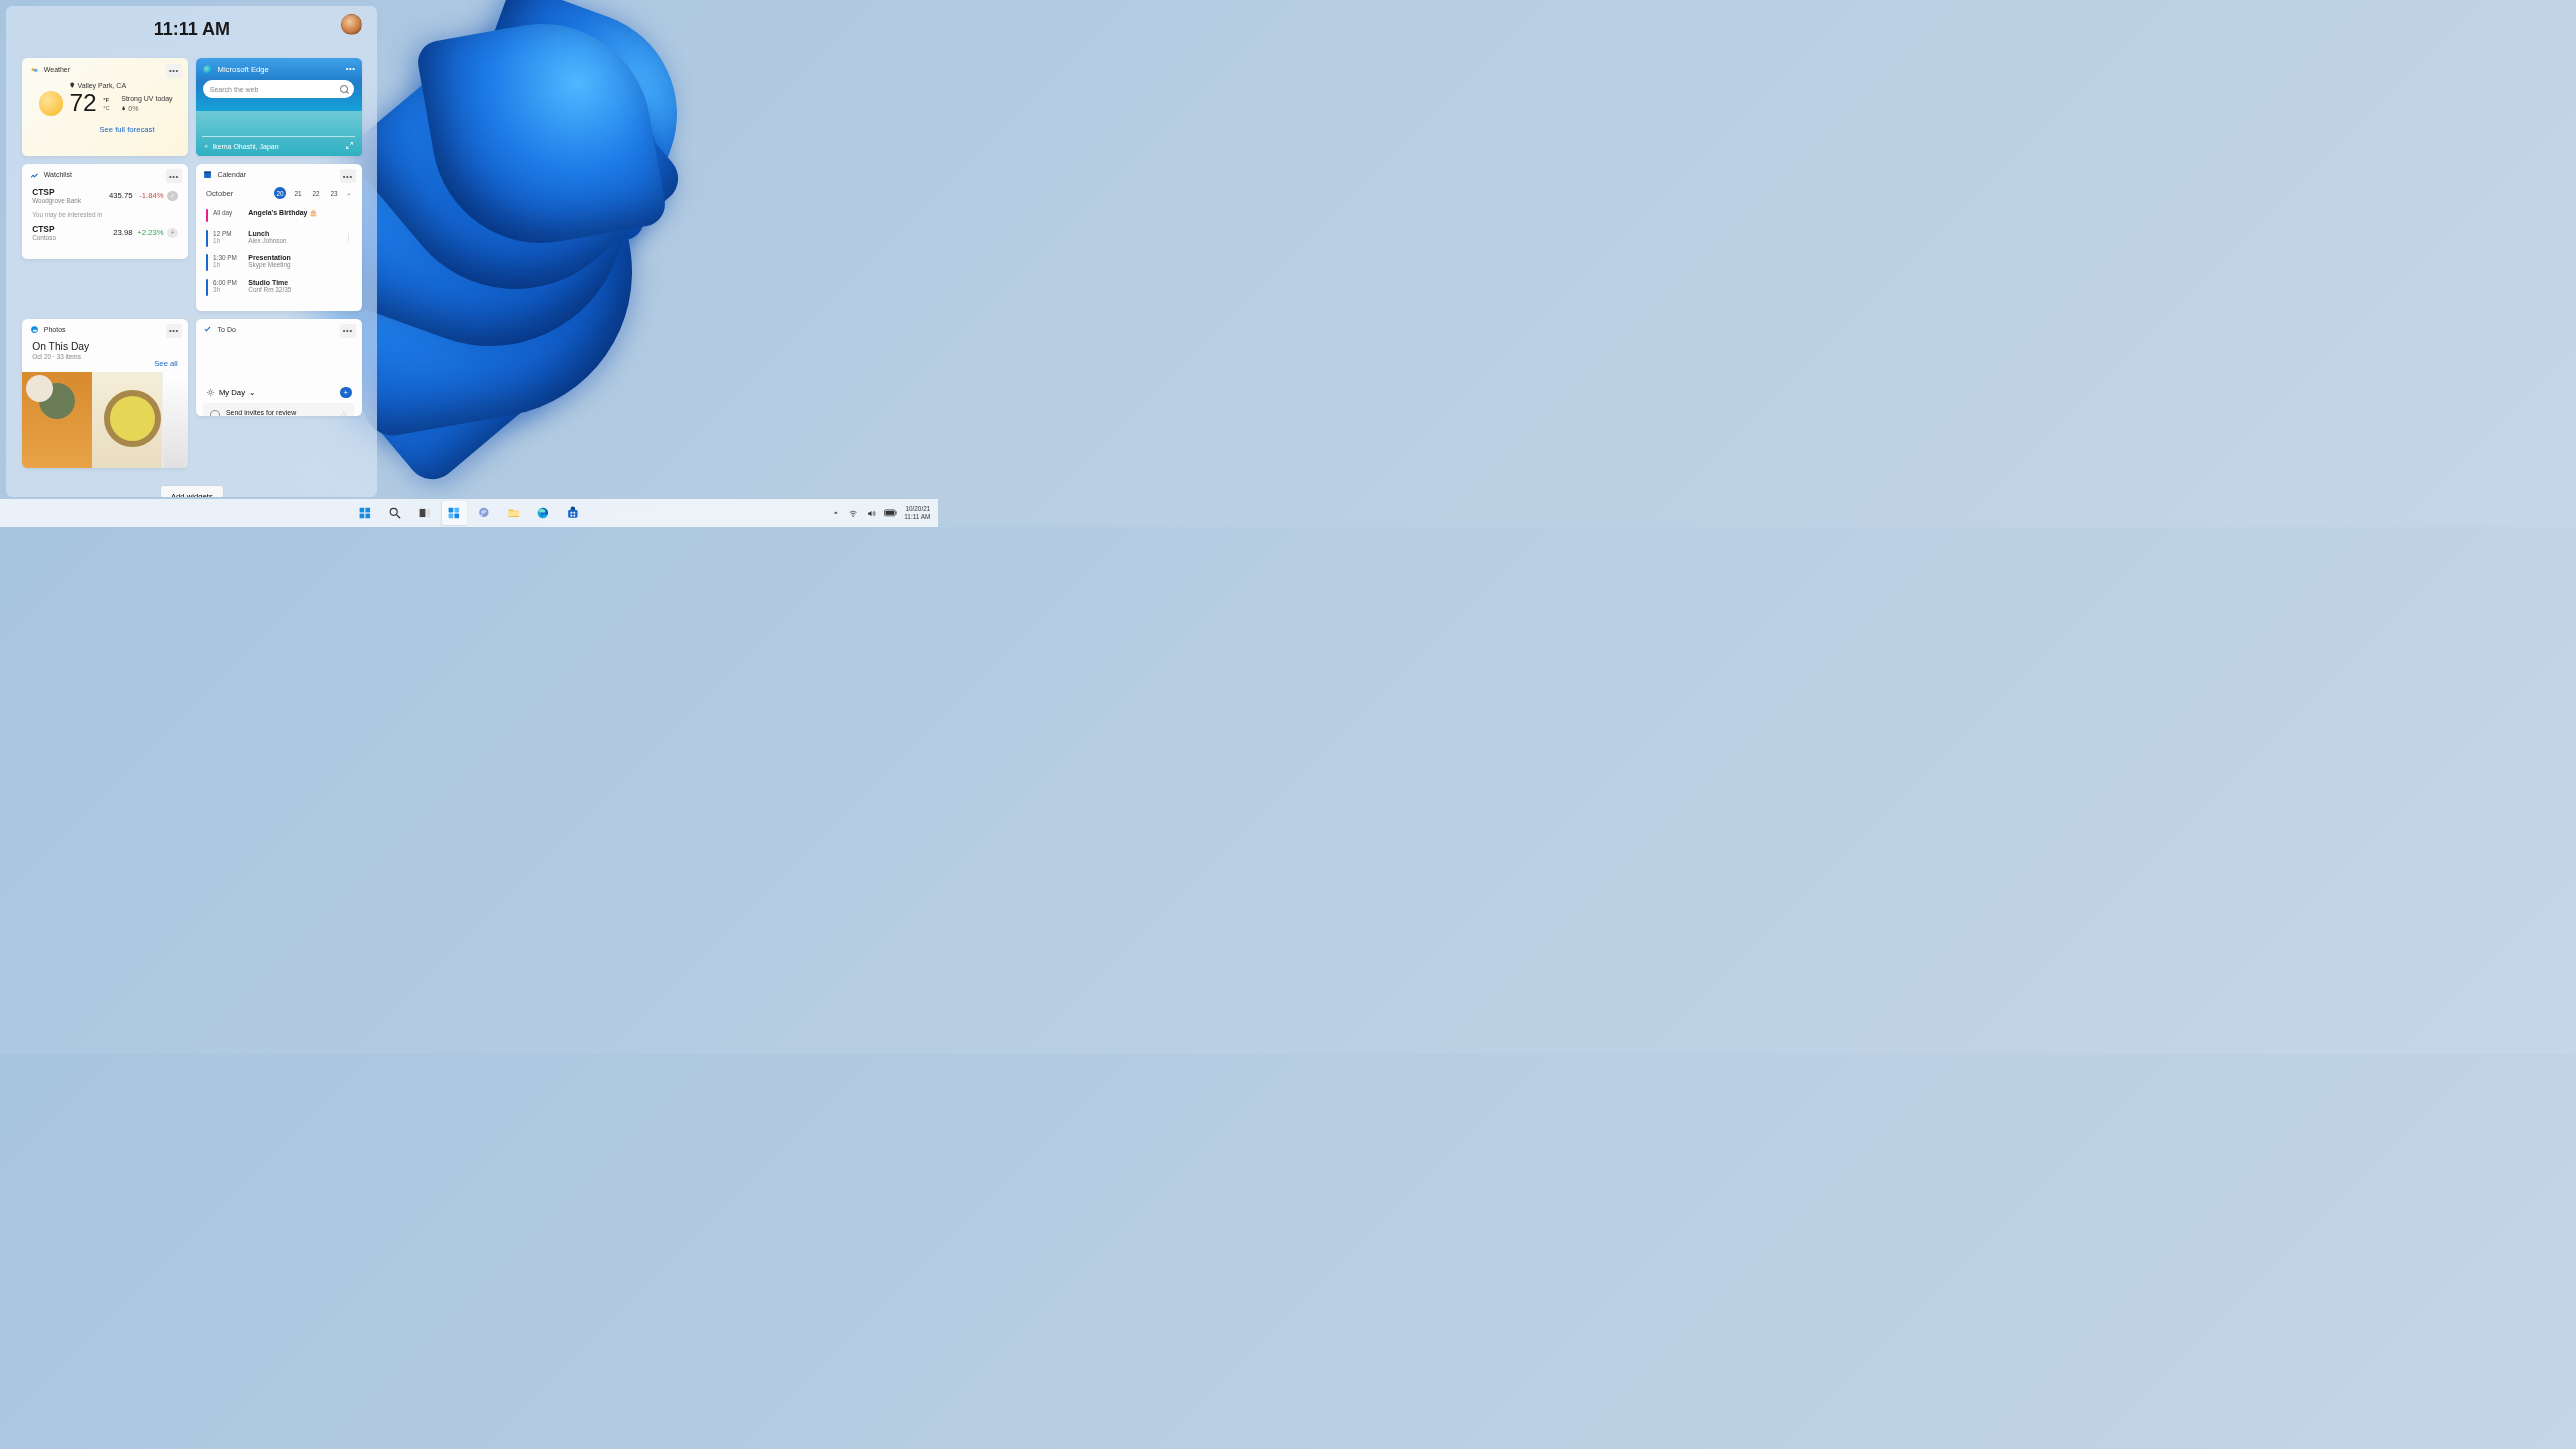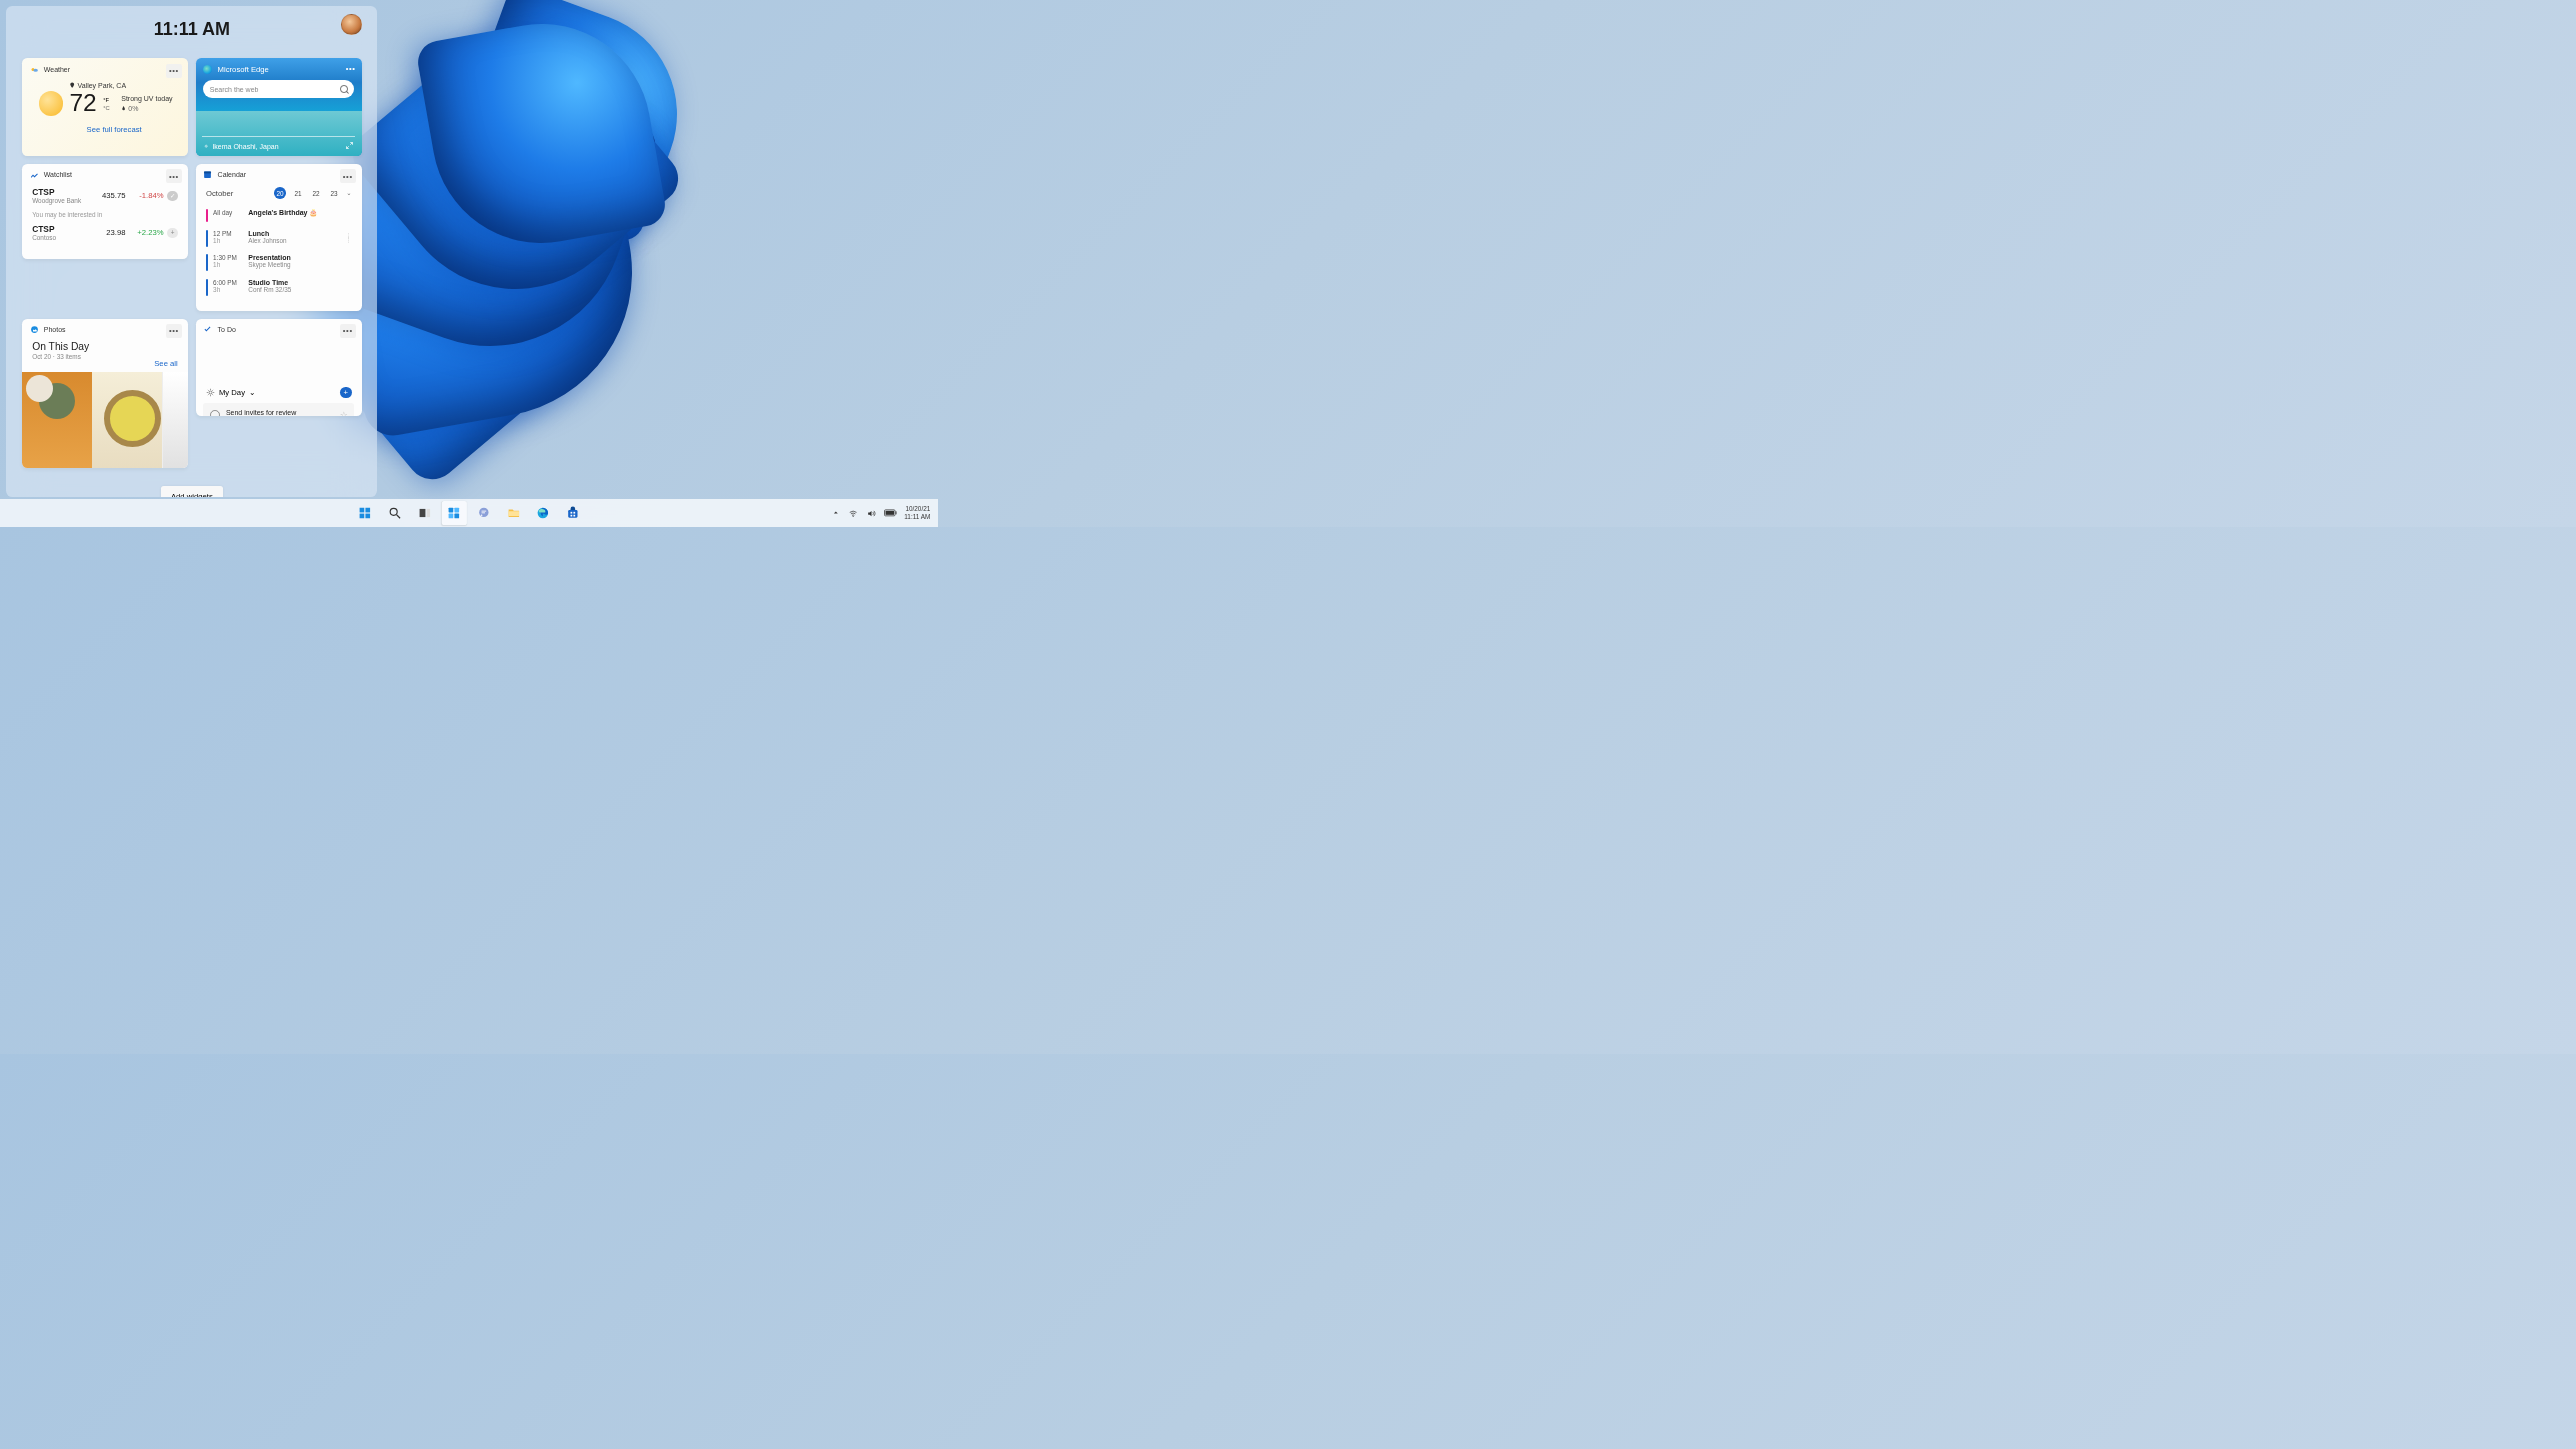--- a/index.html
+++ b/index.html
@@ -32,42 +32,42 @@
 .weather-card { background: linear-gradient(135deg, #fcfbf3 0%, #fdf6de 100%); height: 98px; }
 .weather-body { padding: 3.9px 7.7px 0; }
 .weather-loc { font-size: 7px; color: #333; display: flex; align-items: center; gap: 2.6px; margin-left: 39px; }
 .weather-row { display: flex; align-items: center; gap: 6.4px; margin-top: 2.6px; }
 .sun { width: 24.5px; height: 24.5px; border-radius: 50%; background: radial-gradient(circle at 35% 35%, #ffe398, #f9b826); margin-left: 9px; }
 .temp { font-size: 24.5px; font-weight: 300; color: #1a1a1a; line-height: 1; }
 .temp-units { display: flex; flex-direction: column; font-size: 5.8px; color: #666; line-height: 1.3; margin-top: 2.6px; }
 .temp-units .active { color: #000; }
 .weather-side { font-size: 7px; color: #333; margin-left: 5.2px; }
 .weather-side .hum { color: #666; margin-top: 2.6px; display: flex; align-items: center; gap: 1.9px; }
-.forecast-link { color: #1a66c9; font-size: 7.7px; padding: 9px 7.7px 6.4px; display: block; margin-left: 57px; }
+.forecast-link { color: #1a66c9; font-size: 7.7px; padding: 9px 7.7px 6.4px; display: block; margin-left: 44px; text-align: center; }
 
 
 .edge-card { height: 98px; background: linear-gradient(180deg, #3fa0e8 0%, #1f7dc9 25%, #14a8d9 60%, #0d8cc0 100%); color: #fff; }
 .edge-header { color: #fff; font-size: 7.7px; padding: 6.4px 7.7px; display: flex; align-items: center; gap: 5.2px; }
 .edge-header .icon-circle { width: 9px; height: 9px; border-radius: 50%; background: radial-gradient(circle at 40% 40%, #7de0c5, #1aa5e0 60%, #0b66c9); }
 .edge-more { position: absolute; right: 6.4px; top: 5.2px; color: #fff; font-size: 7.7px; letter-spacing: 0.6px; cursor: pointer; }
 .edge-search { margin: 0 7.7px; height: 18px; background: #fff; border-radius: 9px; display: flex; align-items: center; padding: 0 6.4px; font-size: 7px; color: #888; position: relative; }
 .edge-search .mag { position: absolute; right: 6.4px; width: 7.7px; height: 7.7px; border: 1px solid #666; border-radius: 50%; }
 .edge-search .mag::after { content: ''; position: absolute; width: 3.2px; height: 1px; background: #666; bottom: -1.3px; right: -1.9px; transform: rotate(45deg); }
 .edge-scene { position: absolute; left: 0; bottom: 0; width: 100%; height: 45px; background: linear-gradient(180deg, #6ec9d4 0%, #2fb0c2 100%); }
 .edge-bridge { position: absolute; bottom: 19.3px; left: 4%; width: 92%; height: 1.3px; background: rgba(255,255,255,0.6); }
 .edge-loc { position: absolute; bottom: 6.4px; left: 7.7px; font-size: 7px; display: flex; align-items: center; gap: 2.6px; }
 .edge-expand { position: absolute; bottom: 6.4px; right: 7.7px; width: 9px; height: 9px; cursor: pointer; }
 
 
 .watchlist-card { height: 95px; }
 .watch-row { padding: 3.9px 10.3px; display: flex; align-items: center; }
 .watch-ticker { font-size: 8.4px; font-weight: 600; color: #1a1a1a; }
 .watch-company { font-size: 6.4px; color: #888; }
 .watch-col1 { flex: 1; }
-.watch-price { font-size: 7.7px; color: #1a1a1a; margin-right: 10px; }
+.watch-price { font-size: 7.7px; color: #1a1a1a; margin-right: 3px; }
 .watch-change { font-size: 7.7px; width: 28px; text-align: right; }
 .watch-change.neg { color: #d04848; }
 .watch-change.pos { color: #2ba84a; }
 .watch-badge { width: 10.3px; height: 10.3px; border-radius: 50%; background: #ccc; margin-left: 3.9px; display: flex; align-items: center; justify-content: center; font-size: 6.4px; color: #fff; }
 .watch-badge.add { background: #e8e8e8; color: #888; }
 .watch-hint { font-size: 6.4px; color: #999; padding: 2.6px 10.3px; }
 
 
 .photos-card { height: 149px; }
 .photos-body { padding: 2.6px 10.3px; }

